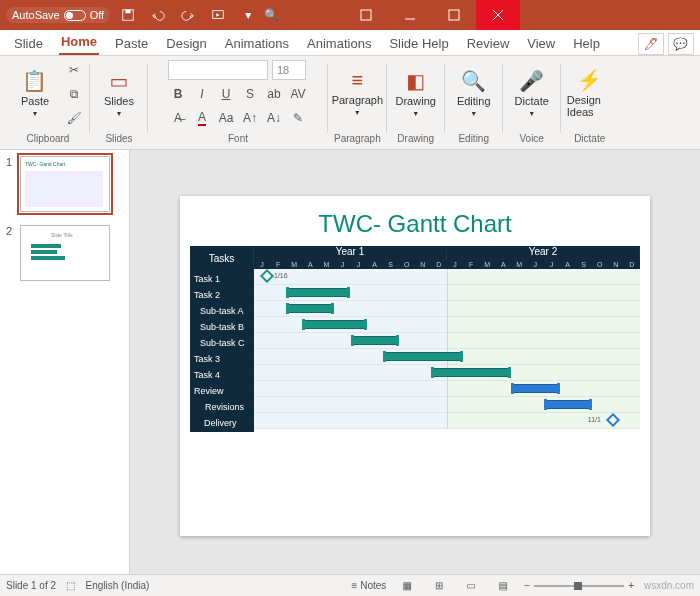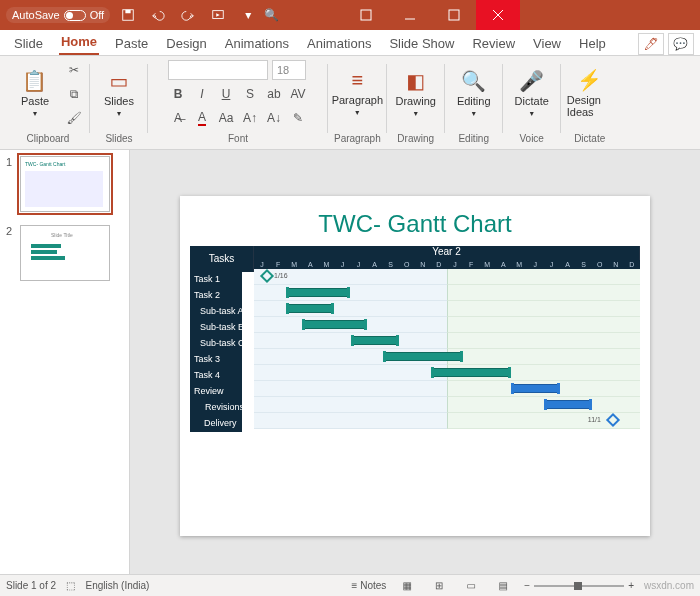--- a/index.html
+++ b/index.html
@@ -49,21 +49,21 @@
   .thumb.active .thumb-box{outline:2px solid #b7472a; outline-offset:1px;}
   .tb1-hdr{position:absolute;left:4px;top:4px;font-size:5px;color:#0a7a6e;}
   .tb1-body{position:absolute;left:4px;right:6px;top:14px;bottom:4px;background:#eef;}
   .tb2-t{position:absolute;left:30px;top:6px;font-size:5px;color:#888;}
   .tb2-r{position:absolute;left:10px;height:4px;background:#1a8f7e;}
 
   .canvas{flex:1;background:#e6e6e6;display:flex;align-items:center;justify-content:center;overflow:auto;}
   .slide{width:470px;height:340px;background:#fff;box-shadow:0 1px 4px rgba(0,0,0,.3);padding:14px 10px;}
   .chart-title{text-align:center;font-size:24px;color:#0a8a7a;font-weight:500;margin-bottom:8px;}
   .hdr-dark{background:#0f2a3d;color:#fff;text-align:center;font-size:10px;height:14px;border-right:1px solid #234;}
-  .tasklabel{background:#0f2a3d;color:#fff;padding:2px 4px;font-size:9px;white-space:nowrap;width:52px;height:16px;}
+  .tasklabel{background:#0f2a3d;color:#fff;padding:2px 4px;font-size:9px;white-space:nowrap;width:64px;height:16px;}
   .sub{padding-left:10px;}
   .bar{position:absolute;top:3px;height:9px;border-radius:0;}
   .bar.teal{background:#1a9483;box-shadow:0 0 0 1px #0f6b5e inset;}
   .bar.blue{background:#2a7bd4;box-shadow:0 0 0 1px #1b5aa0 inset;}
   .bar::before,.bar::after{content:"";position:absolute;top:-1px;width:3px;height:11px;background:inherit;}
   .bar::before{left:0;} .bar::after{right:0;}
   .mile{position:absolute;width:10px;height:10px;border:2px solid #1a9483;transform:rotate(45deg);top:2px;}
   .mile.blue{border-color:#2a7bd4;}
   .mdate{position:absolute;font-size:7px;color:#555;}
   .gantt-wrap{display:flex;}
@@ -144,21 +144,21 @@
 </div>
 
 <div class="tabs">
   <div id="tabs-host" style="display: contents;"></div>
   <div class="tab">Slide</div>
     <div class="tab active">Home</div>
     <div class="tab">Paste</div>
     <div class="tab">Design</div>
     <div class="tab">Animations</div>
     <div class="tab">Animations</div>
-    <div class="tab">Slide Show</div>
+    <div class="tab">Slide Help</div>
     <div class="tab">Review</div>
     <div class="tab">View</div>
     <div class="tab">Help</div>
     <div class="right-icons">
     <div class="ri">🖊</div>
     <div class="ri">💬</div>
   </div>
 </div>
 
 <div class="ribbon">
@@ -299,20 +299,21 @@
               <div class="tasklabel sub" style="height: 16px;">Sub-task C</div>
               <div class="tasklabel" style="height: 16px;">Task 3</div>
               <div class="tasklabel" style="height: 16px;">Task 4</div>
               <div class="tasklabel" style="height: 16px;">Review</div>
               <div class="tasklabel" style="height: 16px; padding-left: 15px;">Revisions</div>
               <div class="tasklabel" style="height: 16px; padding-left: 14px;">Delivery</div>
             </div>
         </div>
         <div style="flex:1">
           <div class="yr-hdr" id="year-hdr">
+              <div class="hdr-dark">Year 1</div>
               <div class="hdr-dark">Year 2</div>
             </div>
           <div class="months-row" id="months-row">
               <div>J</div>
               <div>F</div>
               <div>M</div>
               <div>A</div>
               <div>M</div>
               <div>J</div>
               <div>J</div>

